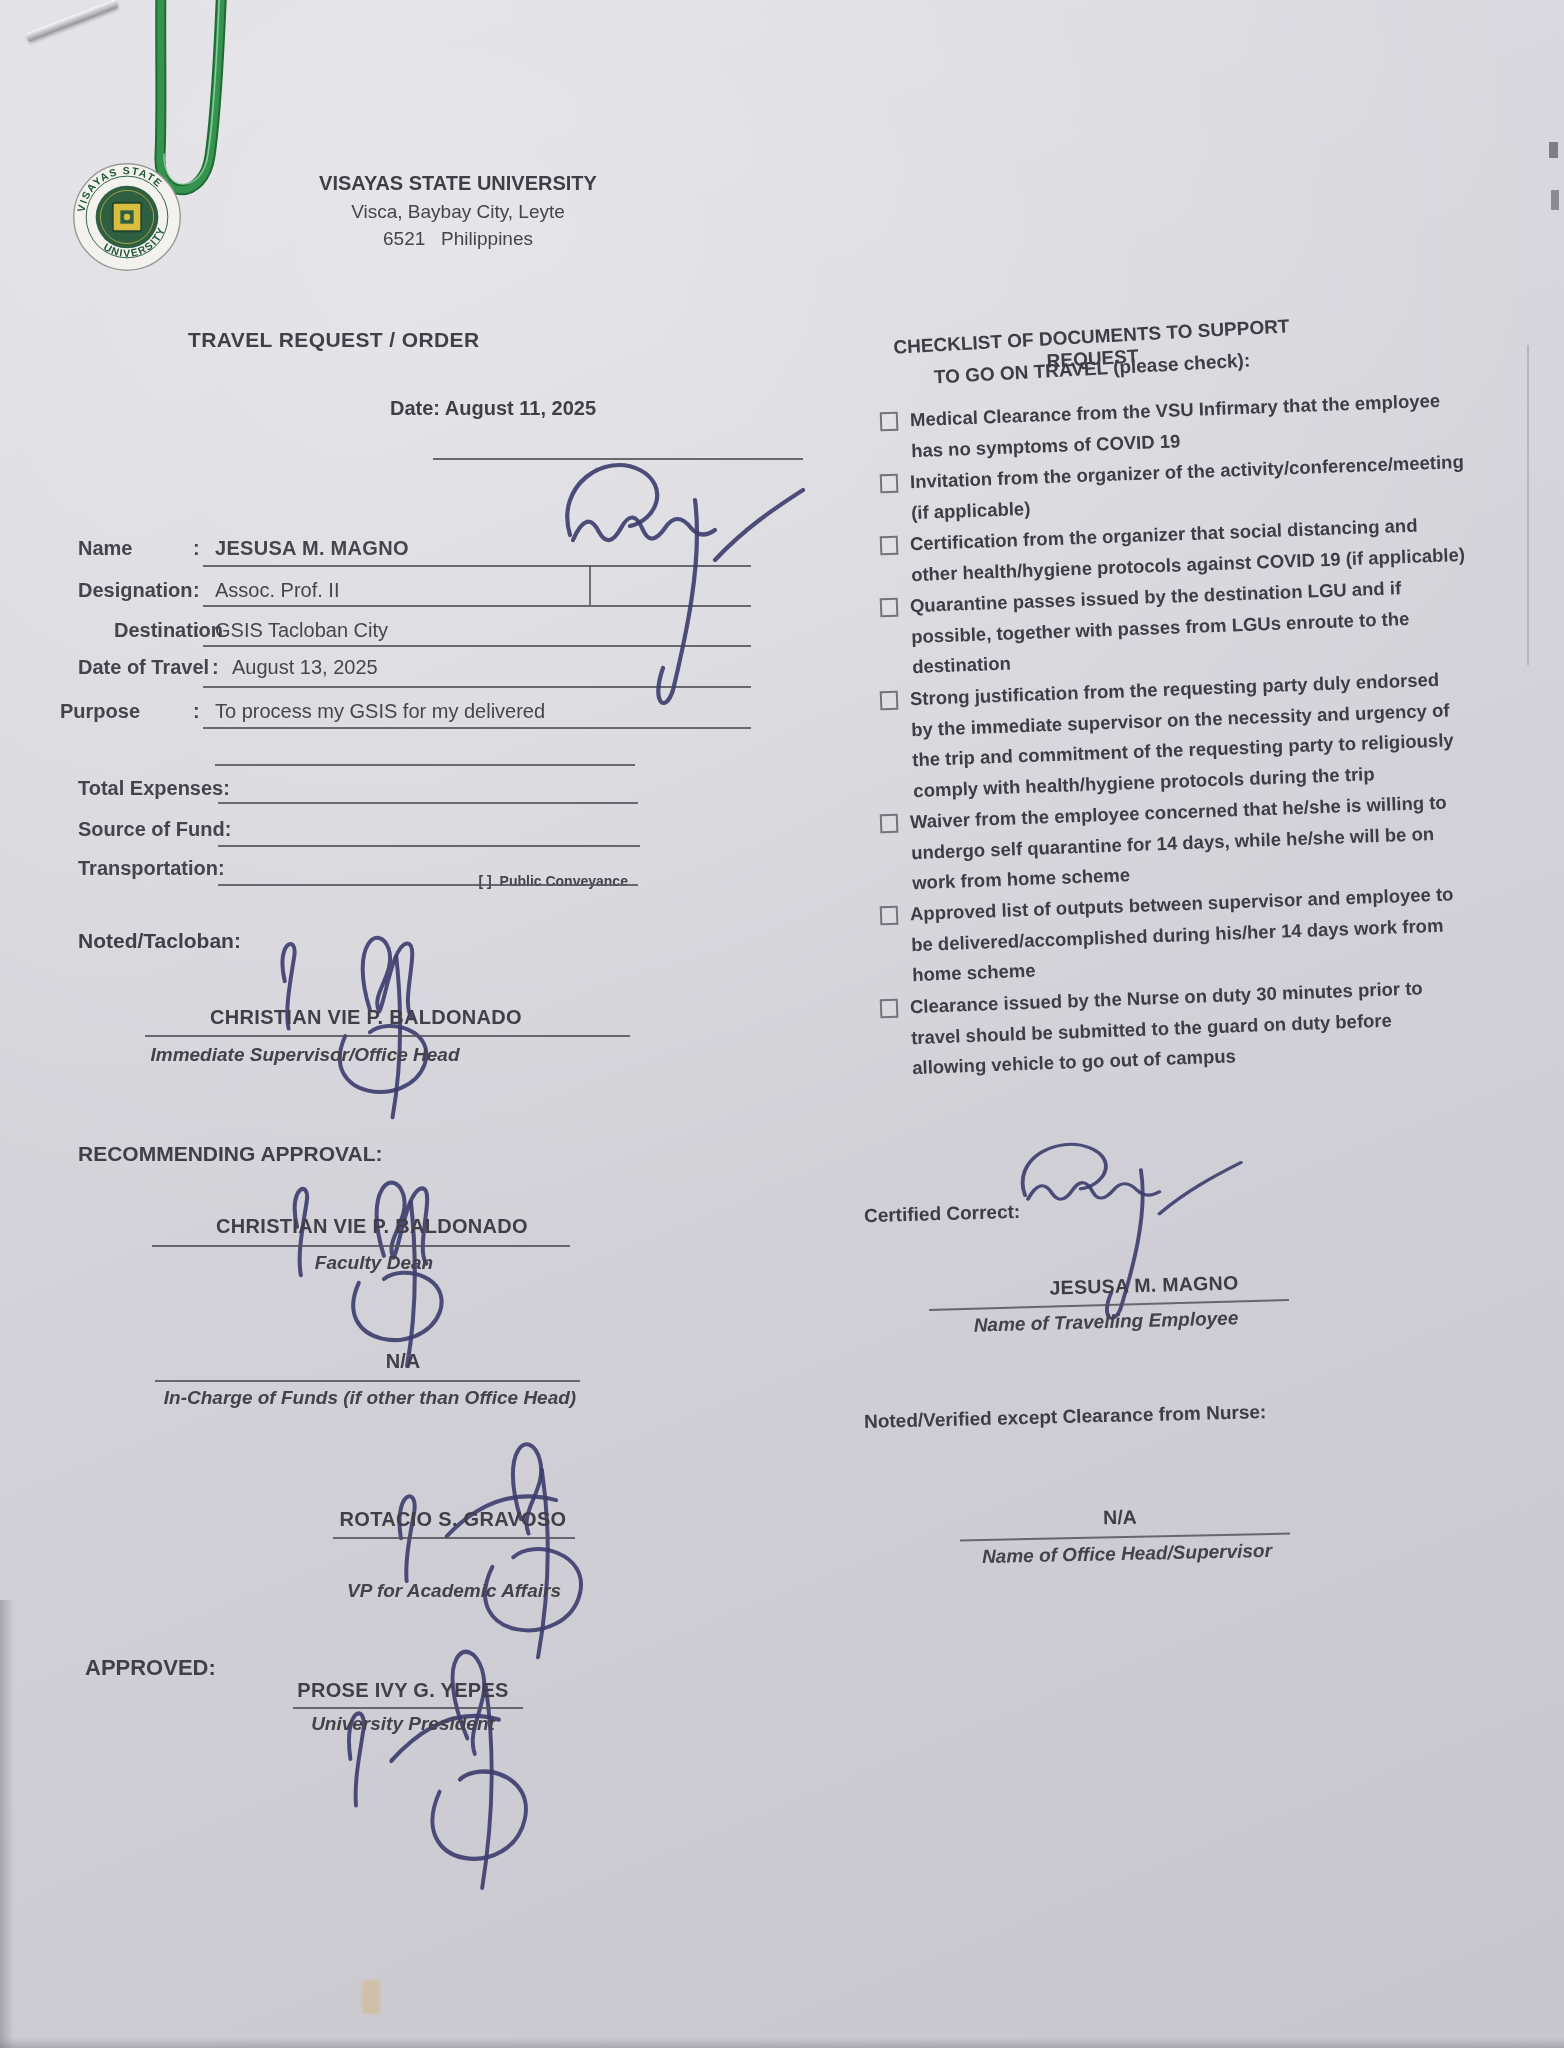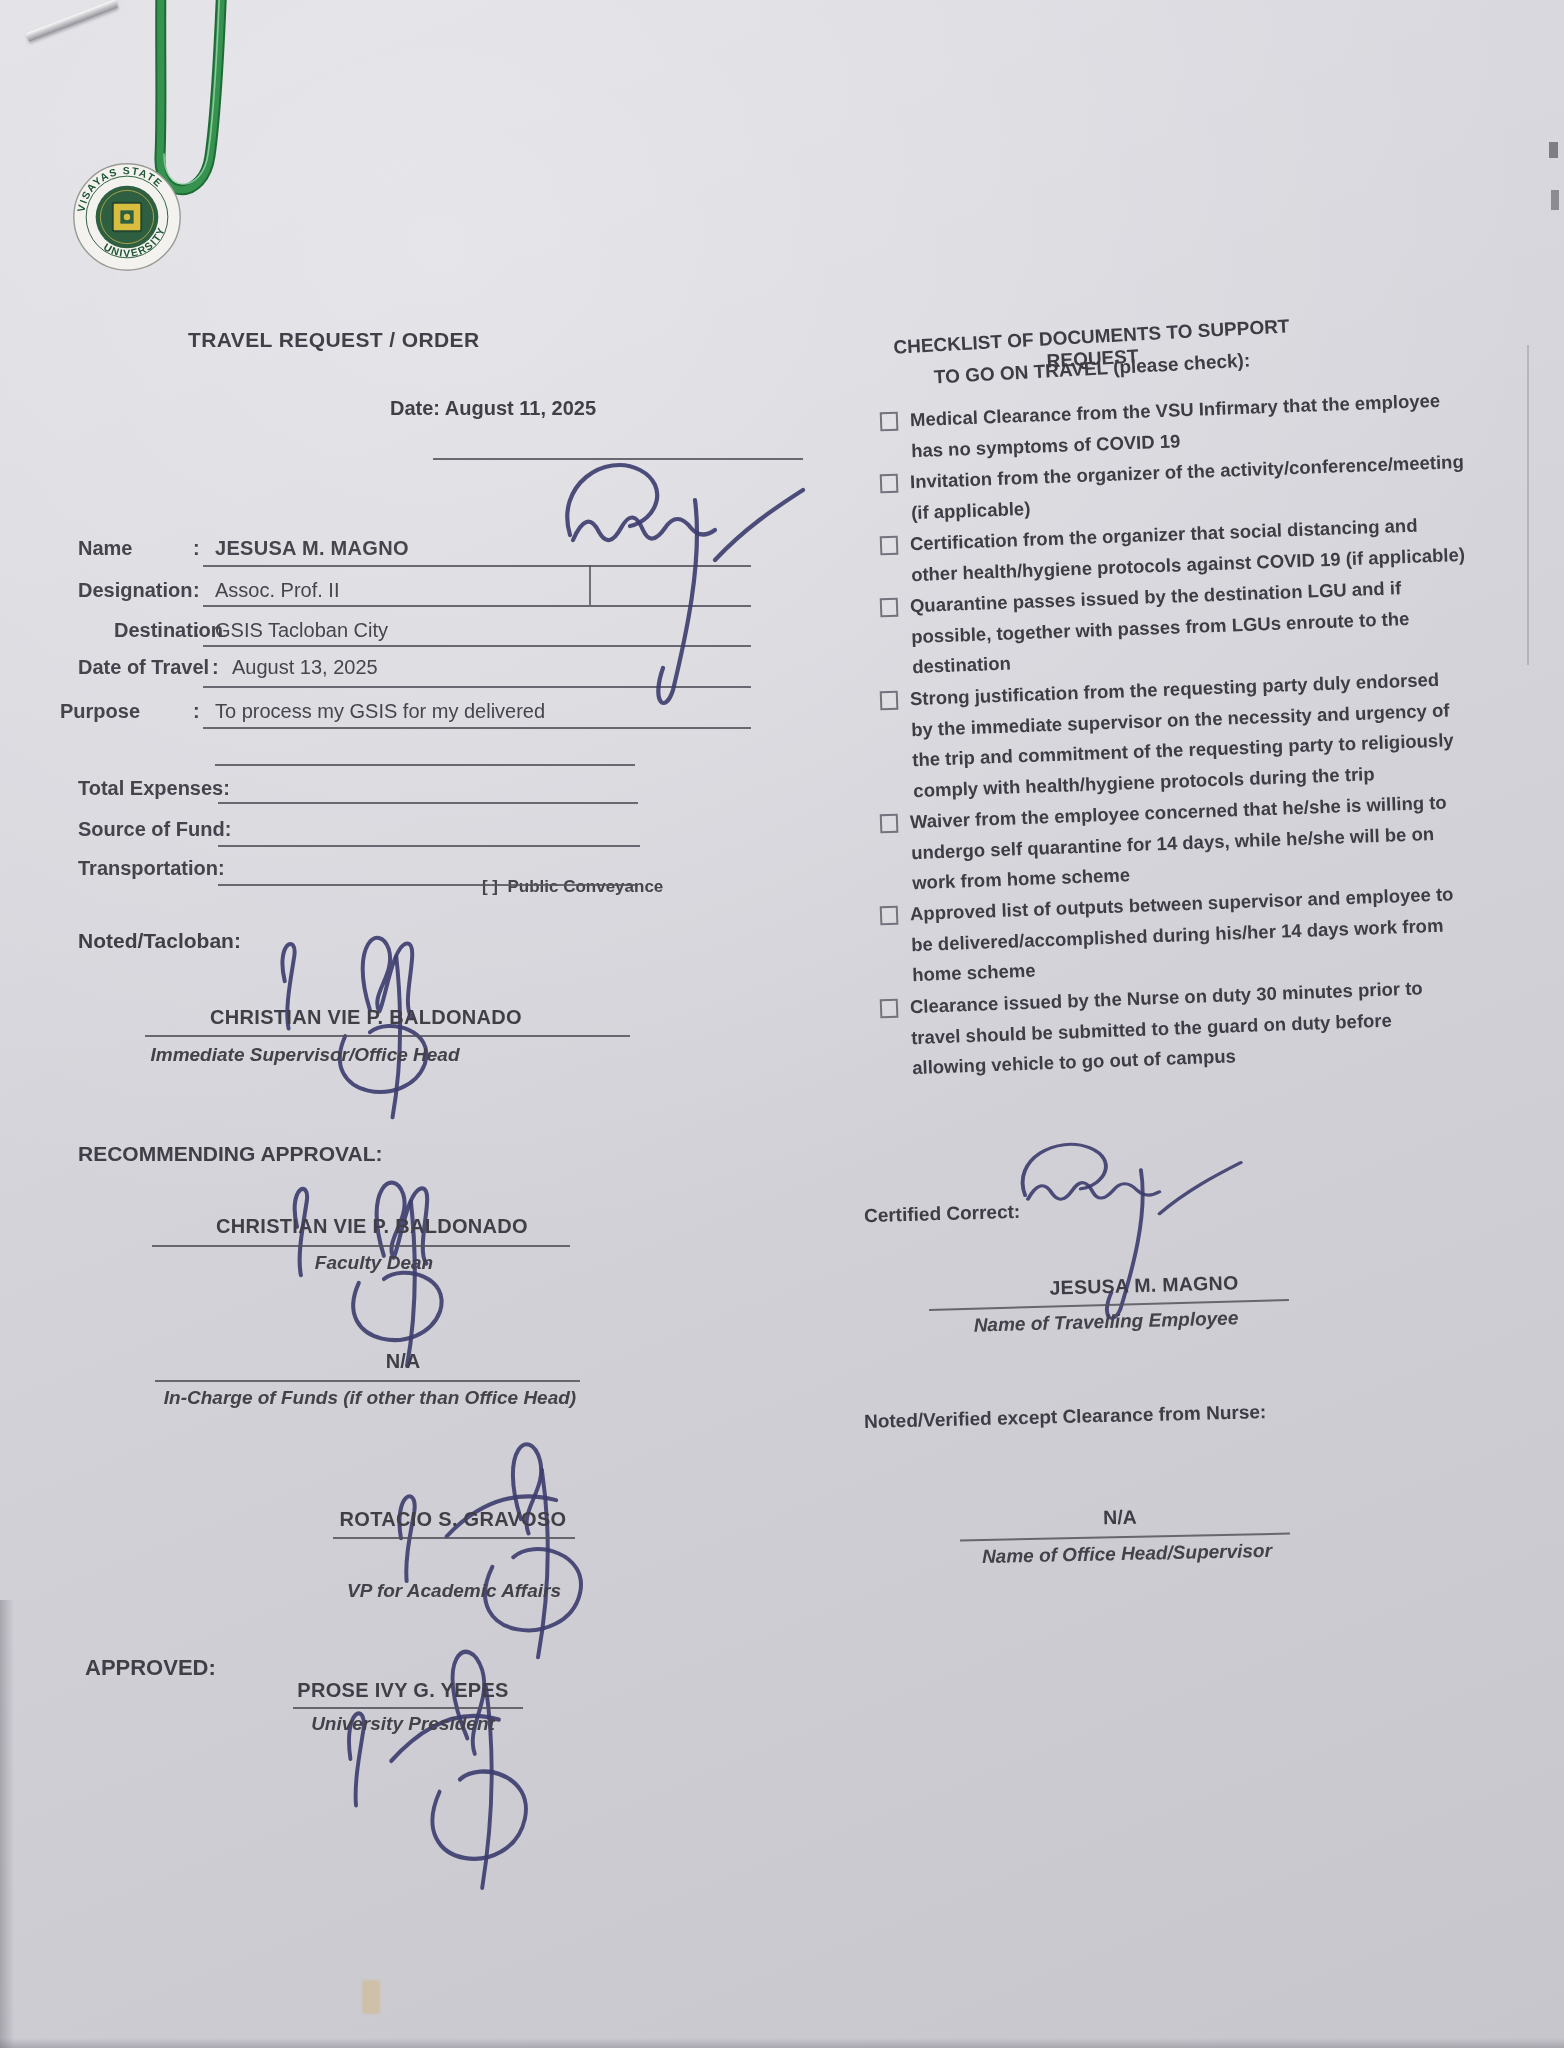--- a/index.html
+++ b/index.html
@@ -52,20 +52,25 @@
       <text><textPath href="#arcTop" startOffset="50%" text-anchor="middle">VISAYAS STATE</textPath></text>
       <text><textPath href="#arcBot" startOffset="50%" text-anchor="middle">UNIVERSITY</textPath></text>
     </g>
     <circle cx="60" cy="60" r="33" fill="#2e5f41"></circle>
     <circle cx="60" cy="60" r="28" fill="none" stroke="#cdb84a" stroke-width="1" opacity=".8"></circle>
     <rect x="45" y="45" width="30" height="30" rx="2" fill="#d9bd3f" stroke="#22462e" stroke-width="2"></rect>
     <rect x="53" y="53" width="14" height="14" fill="#2e5f41"></rect>
     <circle cx="60" cy="60" r="3.4" fill="#d9bd3f"></circle>
   </svg>
 
+  <div class="abs ctr" style="left:208px;top:172px;width:500px;">
+    <div class="b" style="font-size:20px;color:#3f3d46;">VISAYAS STATE UNIVERSITY</div>
+    <div style="font-size:19px;color:#45434c;margin-top:6px;">Visca, Baybay City, Leyte</div>
+    <div style="font-size:19px;color:#45434c;margin-top:5px;white-space:pre;">6521   Philippines</div>
+  </div>
 
   <div class="abs b ink" style="left:188px;top:328px;font-size:21px;letter-spacing:.4px;">TRAVEL REQUEST / ORDER</div>
 
   <div class="abs" style="left:390px;top:397px;font-size:20px;font-weight:bold;color:#403e47;">
     <span>Date:</span>
     <span>August 11, 2025</span>
   </div>
   <div class="abs u" style="left:433px;top:458px;width:370px;"></div>
 
   <div class="abs lbl" style="left:78px;top:537px;">Name</div>
@@ -96,21 +101,21 @@
 
   <div class="abs u" style="left:215px;top:764px;width:420px;"></div>
 
   <div class="abs lbl" style="left:78px;top:777px;">Total Expenses:</div>
   <div class="abs u" style="left:218px;top:802px;width:420px;"></div>
 
   <div class="abs lbl" style="left:78px;top:818px;">Source of Fund:</div>
   <div class="abs u" style="left:218px;top:845px;width:422px;"></div>
 
   <div class="abs lbl" style="left:78px;top:857px;">Transportation:</div>
-  <div class="abs" style="left:463px;top:857px;font-size:17px;font-weight:bold;color:#45434c;white-space:pre;">
+  <div class="abs" style="left:463px;top:857px;font-size:14px;font-weight:bold;color:#45434c;white-space:pre;">
     <span>[ ]</span>&nbsp;&nbsp;<span>Public Conveyance</span>
   </div>
   <div class="abs u" style="left:218px;top:884px;width:420px;"></div>
 
   <div class="abs sect" style="left:78px;top:929px;font-size:21px;">Noted/Tacloban:</div>
   <svg class="sig abs" style="left:258px;top:915px;" width="218" height="208" viewBox="0 0 230 220">
     <path d="M 28,70 C 18,28 42,20 38,44 C 34,70 28,100 32,120"></path>
     <path d="M 118,100 C 96,30 128,8 138,36 C 146,62 118,84 128,102 C 134,92 142,30 158,30 C 172,32 150,92 162,108"></path>
     <path d="M 92,128 C 62,194 158,206 176,158 C 188,122 138,108 118,124"></path>
     <path d="M 146,44 C 154,120 148,180 142,214"></path>

